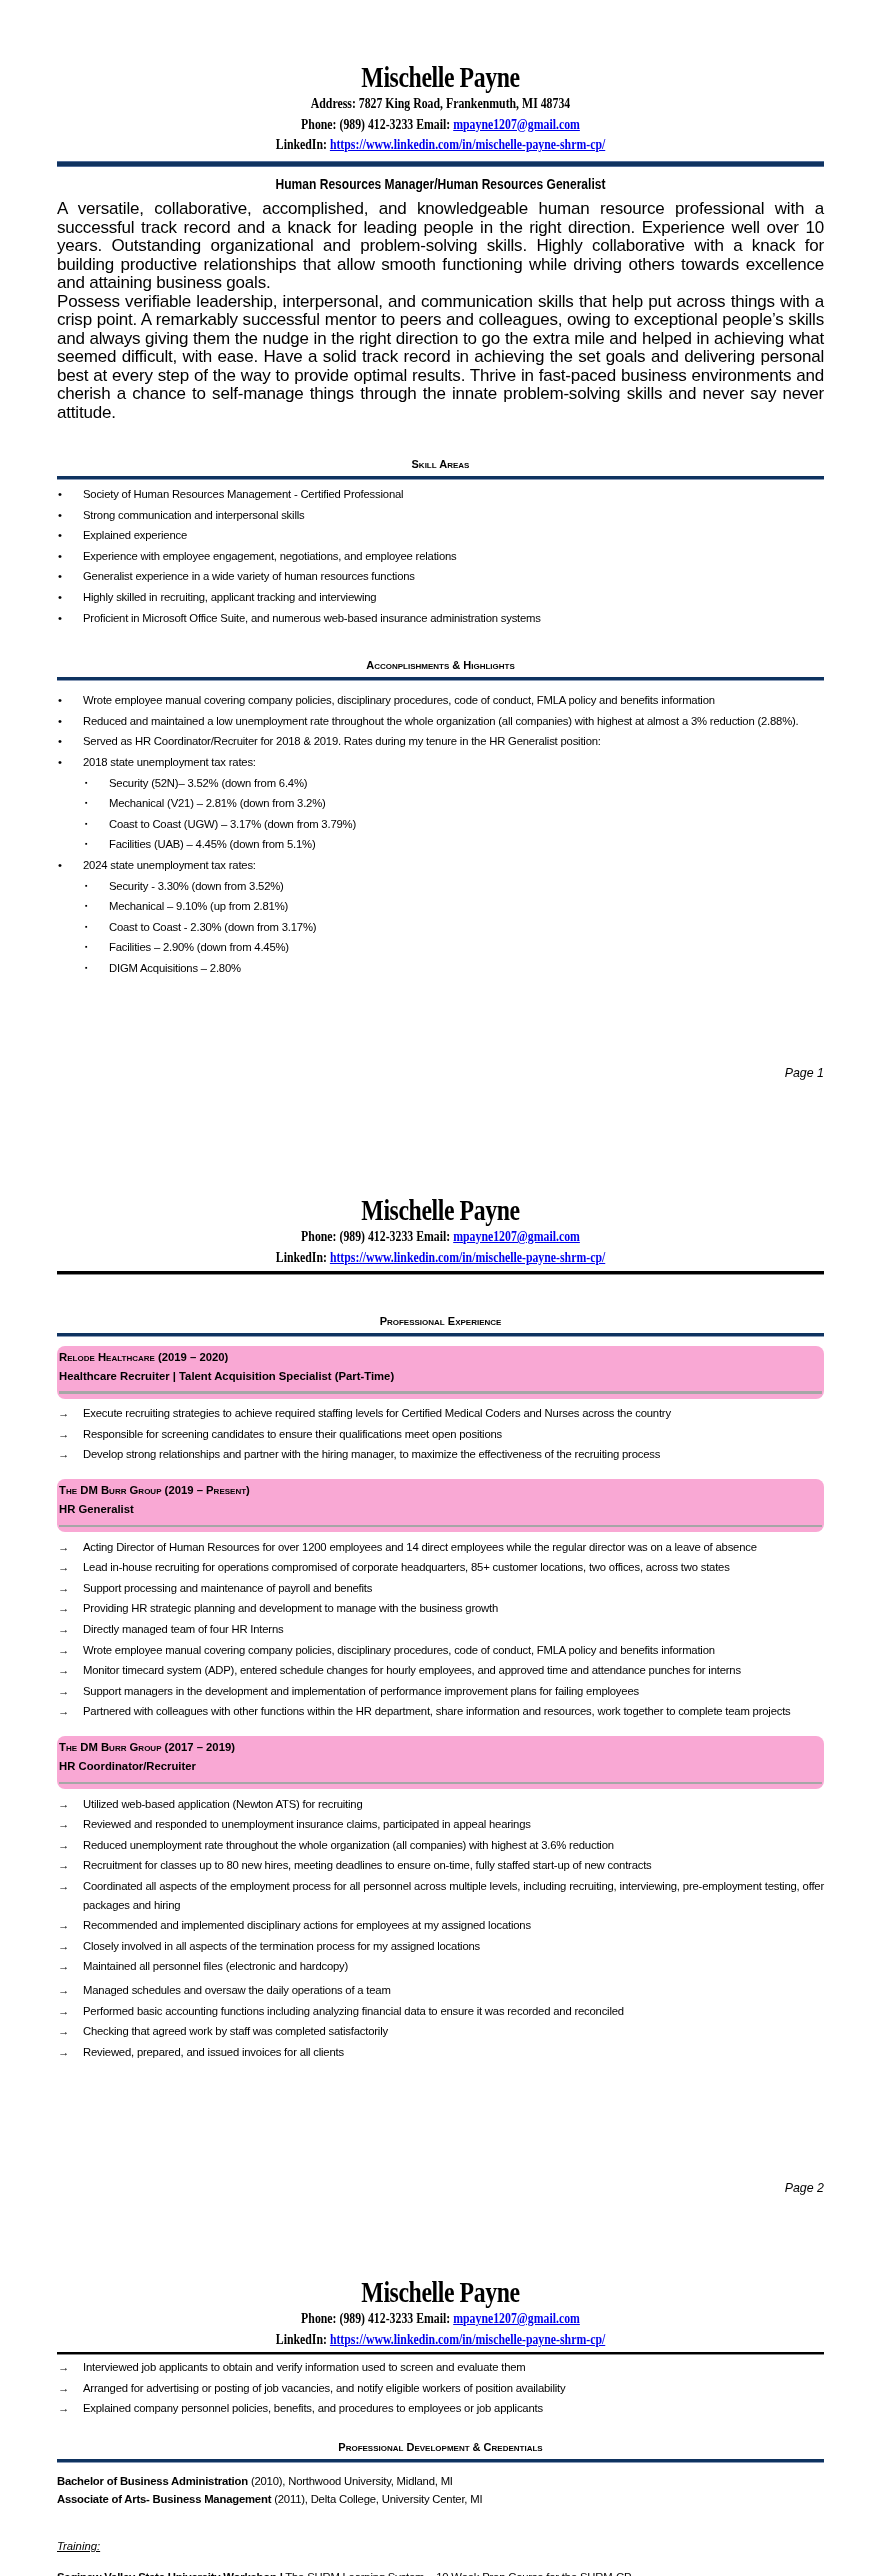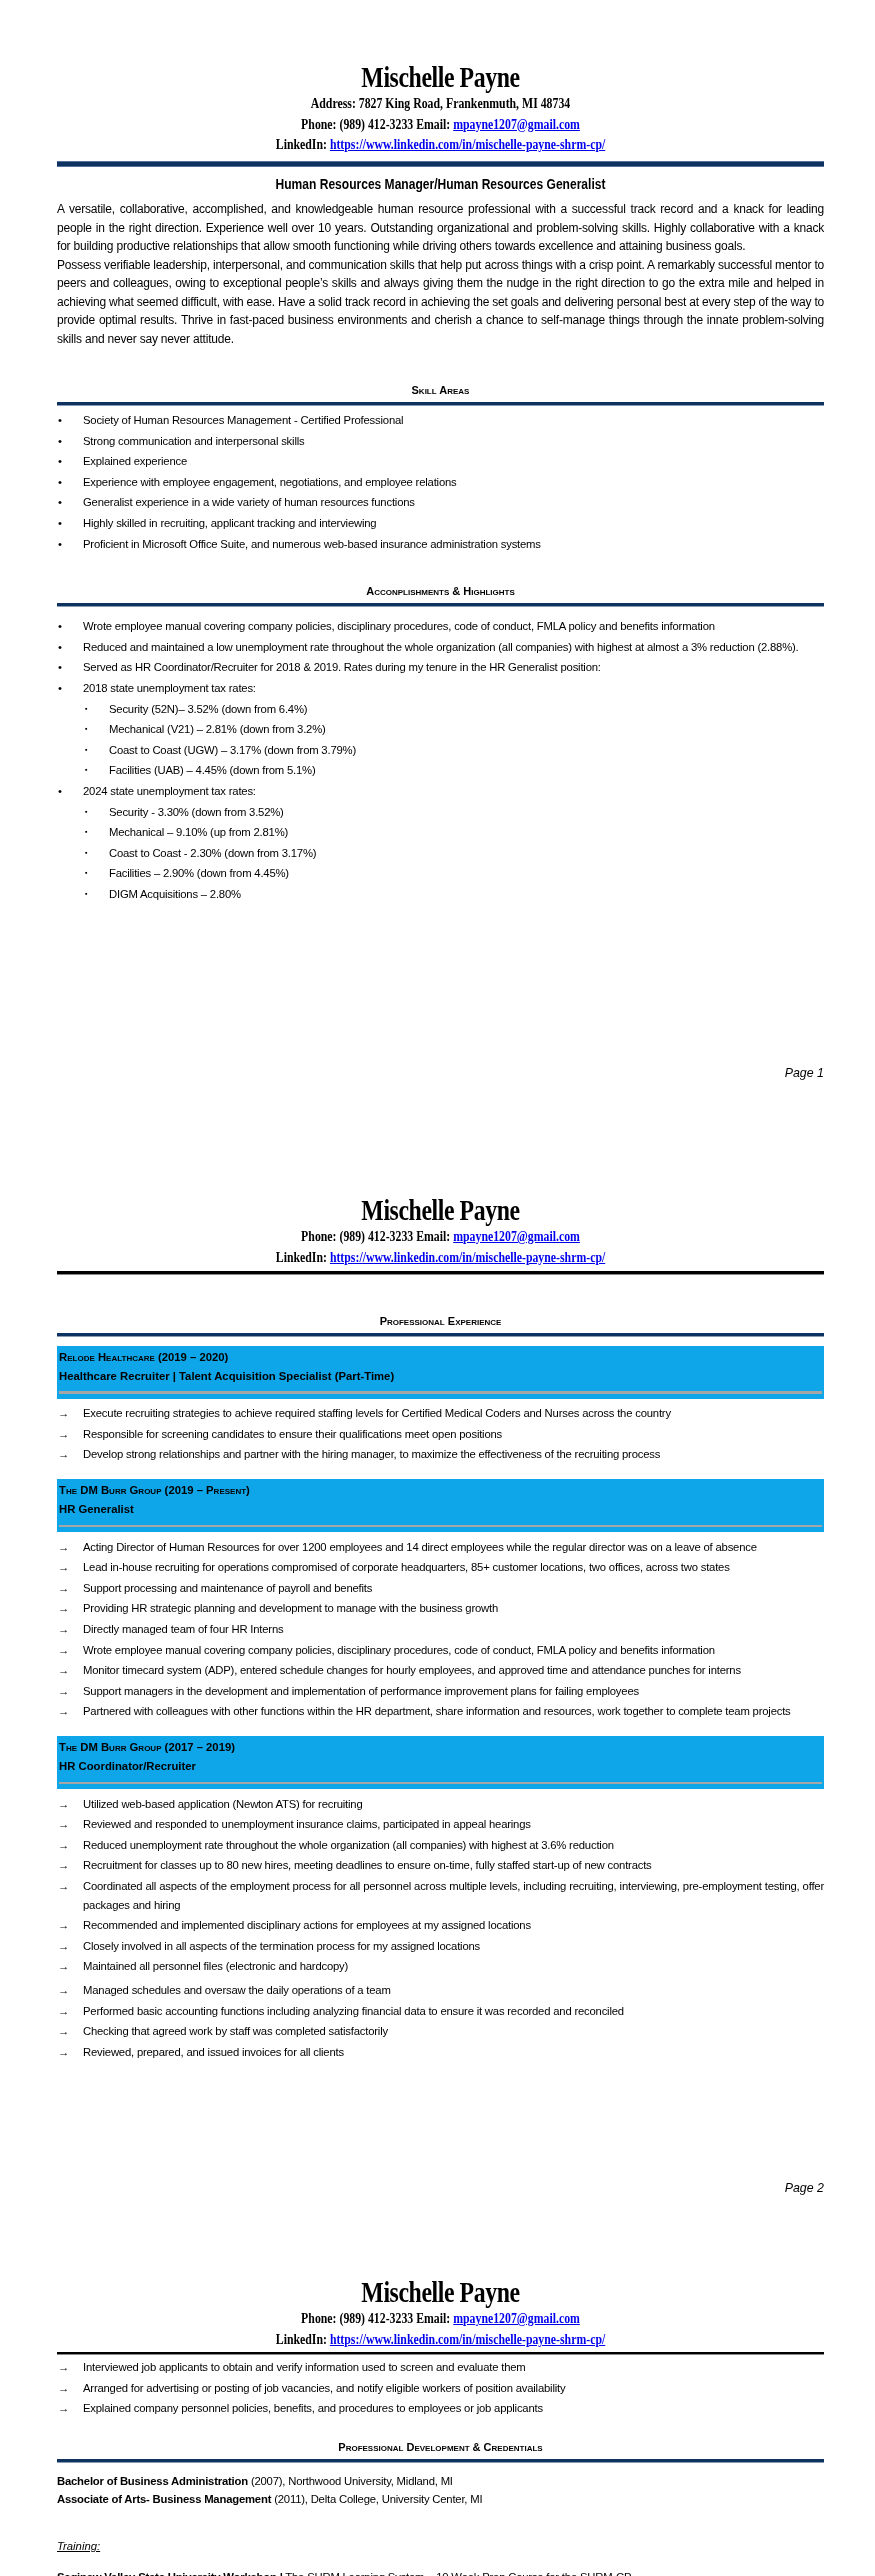--- a/index.html
+++ b/index.html
@@ -11,32 +11,32 @@
   .content { position: absolute; left: 57px; width: 767px; }
 
   .hdr { text-align: center; font-family: "Liberation Serif", serif; font-weight: bold; }
   .hdr .name { font-size: 29px; line-height: 32px; letter-spacing: -0.5px; transform: scaleX(0.82); }
   .hdr .line { font-size: 14.4px; line-height: 20.6px; transform: scaleX(0.82); }
   .hdr a { color: #0000ee; text-decoration: underline; }
   .rule-blue { height: 3.6px; background: #0f3360; border-top: 0.5px solid #55709a; border-bottom: 0.5px solid #55709a; margin: 6.2px 0 0 0; }
   .rule-black { height: 2.6px; background: #000; border-bottom: 0.5px solid #888; }
 
   .title { text-align: center; font-size: 14px; font-weight: bold; margin: 9.3px 0 8.2px; transform: scaleX(0.86); }
-  .summary p { margin: 0; font-size: 12px; line-height: 18.5px; text-align: justify; letter-spacing: -0.2px; }
+  .summary p { margin: 0; font-size: 17px; line-height: 18.5px; text-align: justify; letter-spacing: -0.2px; }
 
   .sec-head { text-align: center; font-weight: bold; font-size: 11px; font-variant: small-caps; letter-spacing: 0px; margin-bottom: 6.2px; }
   .sec-rule { height: 2.6px; background: #0f3360; border-bottom: 0.5px solid #8a9bb7; }
 
   ul.bul { list-style: none; margin: 5.2px 0 0; padding: 0; }
   ul.bul li { position: relative; padding-left: 26px; font-size: 11.3px; line-height: 18.5px; margin: 2.1px 0; text-align: justify; letter-spacing: -0.2px; }
   ul.bul li .mk { position: absolute; left: 1px; top: 0; }
   ul.sub li { padding-left: 52px; }
   ul.sub li .mk { left: 28px; font-size: 7.2px; }
 
-  .job-box { background: #0ea5e9; padding: 3.1px 2.1px 5.2px 2.1px; margin-top: 15.5px; }
+  .job-box { background: #f9a8d4; padding: 3.1px 2.1px 5.2px 2.1px; margin-top: 15.5px; border-radius: 8px; }
   .job-box .co { font-weight: bold; font-size: 11.3px; font-variant: small-caps; line-height: 17.5px; }
   .job-box .role { font-weight: bold; font-size: 11.3px; line-height: 18.5px; }
   .job-box .gbar { height: 2.6px; background: #a6a6a6; margin-top: 6.2px; }
 
   .page-num { position: absolute; right: 52px; font-style: italic; font-size: 12.4px; }
 
   .edu { font-size: 11.3px; line-height: 17.5px; letter-spacing: -0.2px; }
   .edu b { font-weight: bold; }
   .train-h { font-style: italic; text-decoration: underline; font-size: 11.3px; margin-top: 32px; }
   .train { font-size: 11.3px; line-height: 18.5px; margin-top: 6.2px; letter-spacing: -0.2px; }
@@ -193,21 +193,21 @@
     <ul class="bul" id="p3-bullets" style="margin-top:3.1px;">
         <li><span class="mk">→</span><span>Interviewed job applicants to obtain and verify information used to screen and evaluate them</span></li>
         <li><span class="mk">→</span><span>Arranged for advertising or posting of job vacancies, and notify eligible workers of position availability</span></li>
         <li><span class="mk">→</span><span>Explained company personnel policies, benefits, and procedures to employees or job applicants</span></li>
       </ul>
 
     <div style="margin-top:23px;">
       <div class="sec-head">Professional Development &amp; Credentials</div>
       <div class="sec-rule"></div>
       <div id="edu" style="margin-top:10.3px;">
-          <div class="edu"><b>Bachelor of Business Administration</b><span> (2007), Northwood University, Midland, MI</span></div>
+          <div class="edu"><b>Bachelor of Business Administration</b><span> (2010), Northwood University, Midland, MI</span></div>
           <div class="edu"><b>Associate of Arts- Business Management</b><span> (2011), Delta College, University Center, MI</span></div>
         </div>
       <div class="train-h">Training:</div>
       <div id="training">
           <div class="train" style="margin-top: 15.5px;"><b>Saginaw Valley State University Workshop |</b><span> The SHRM Learning System – 10 Week Prep Course for the SHRM-CP</span></div>
         </div>
     </div>
   </div>
 
 </div>

